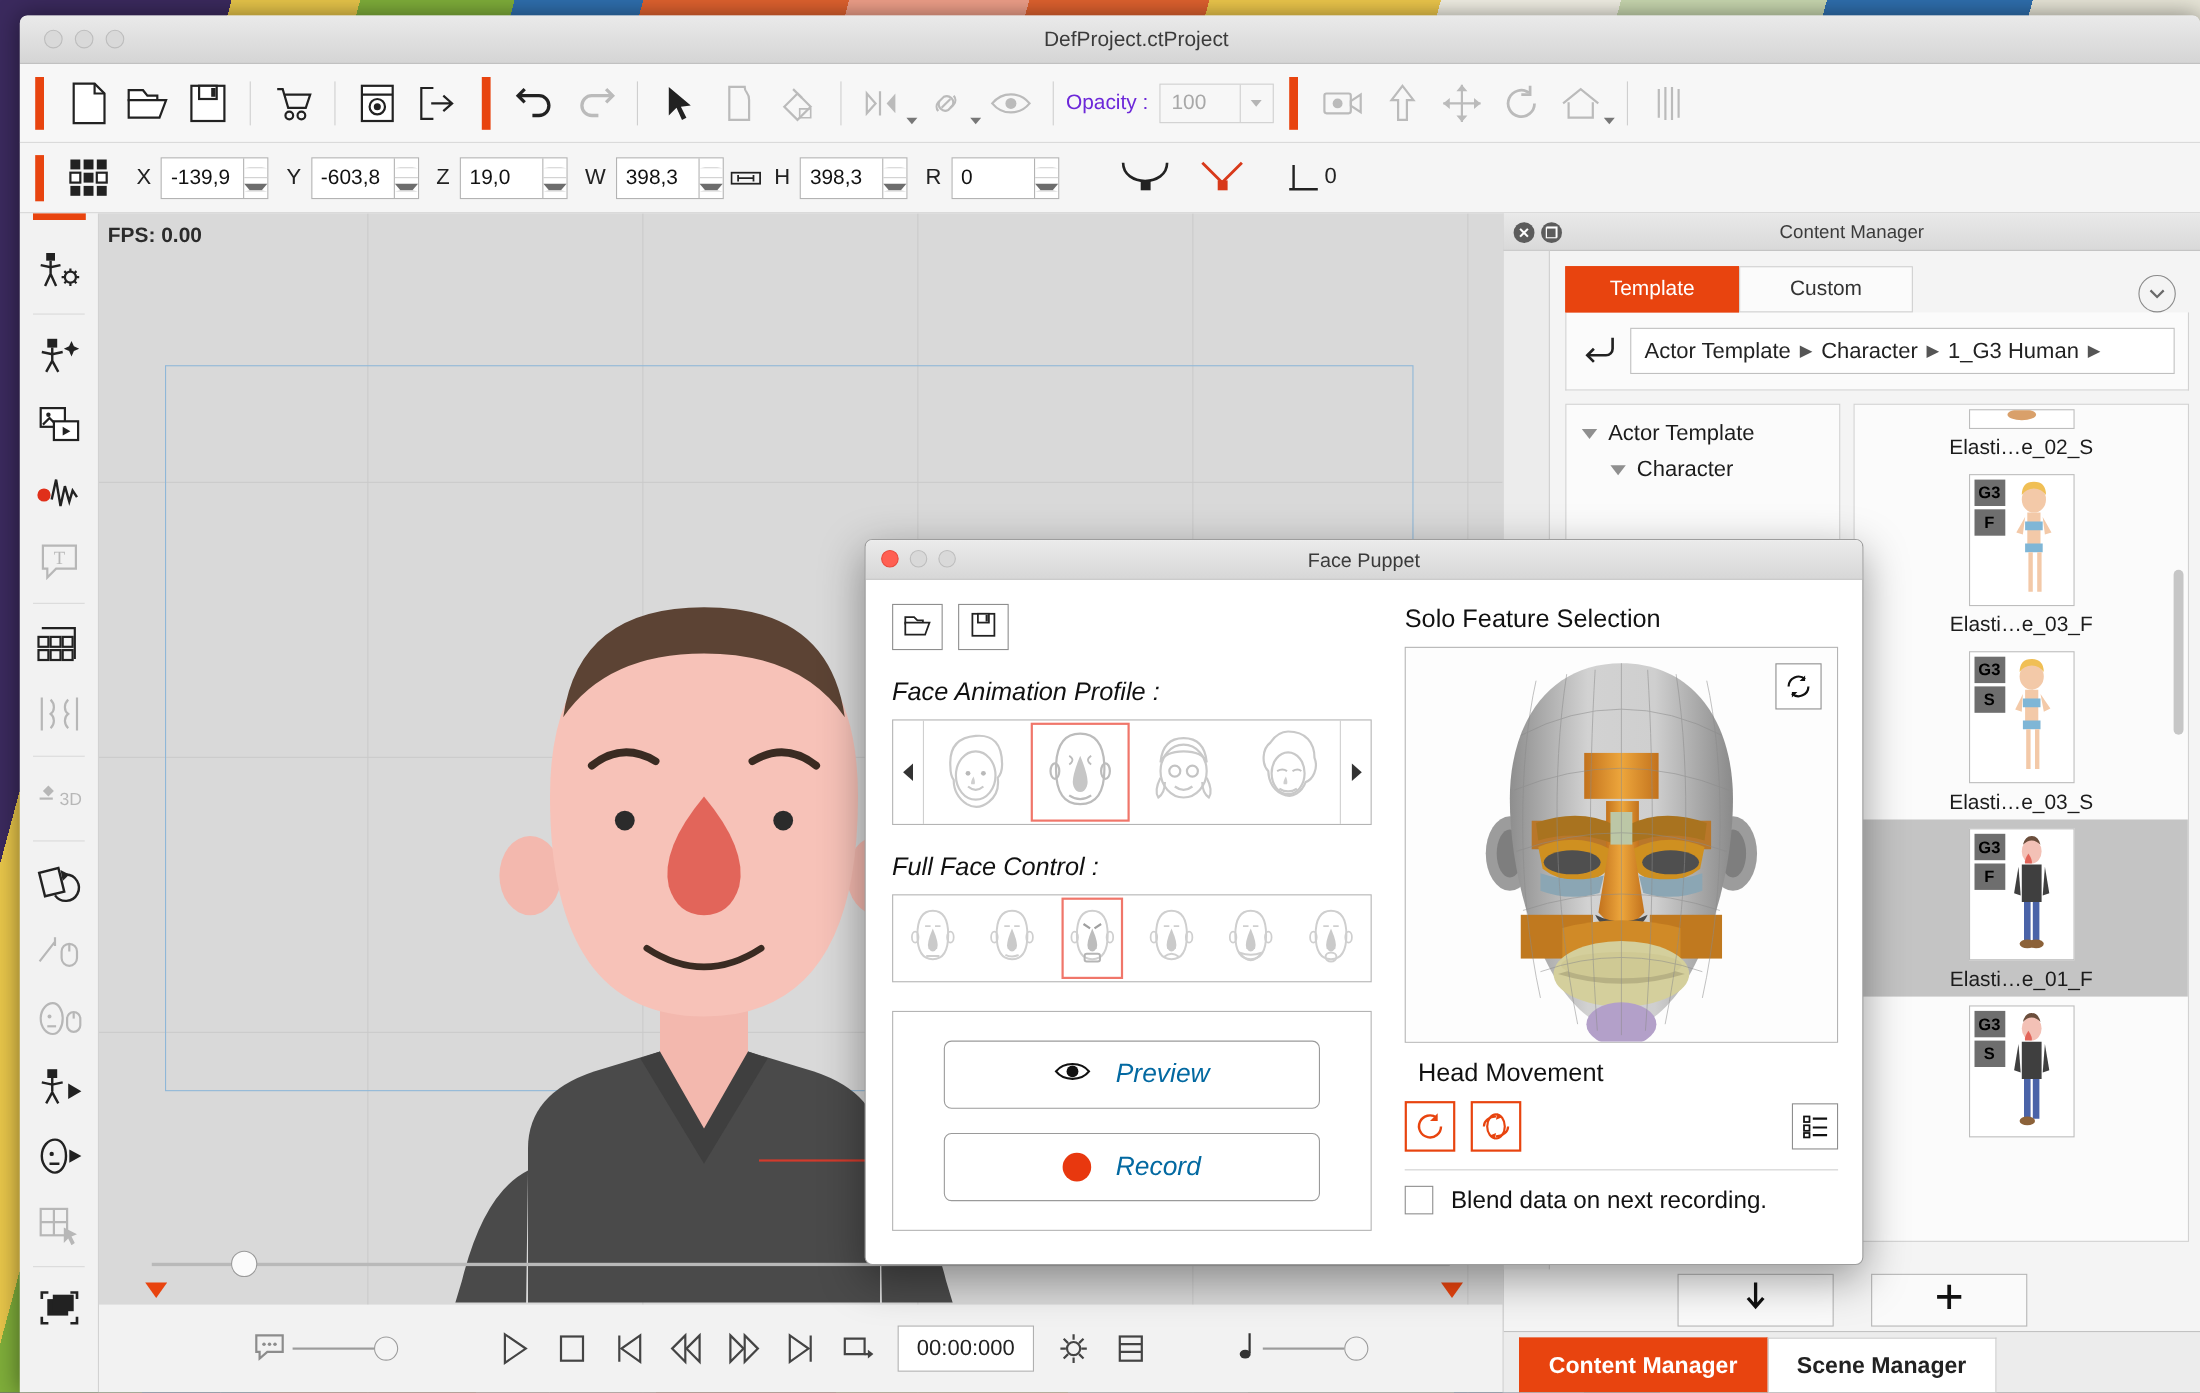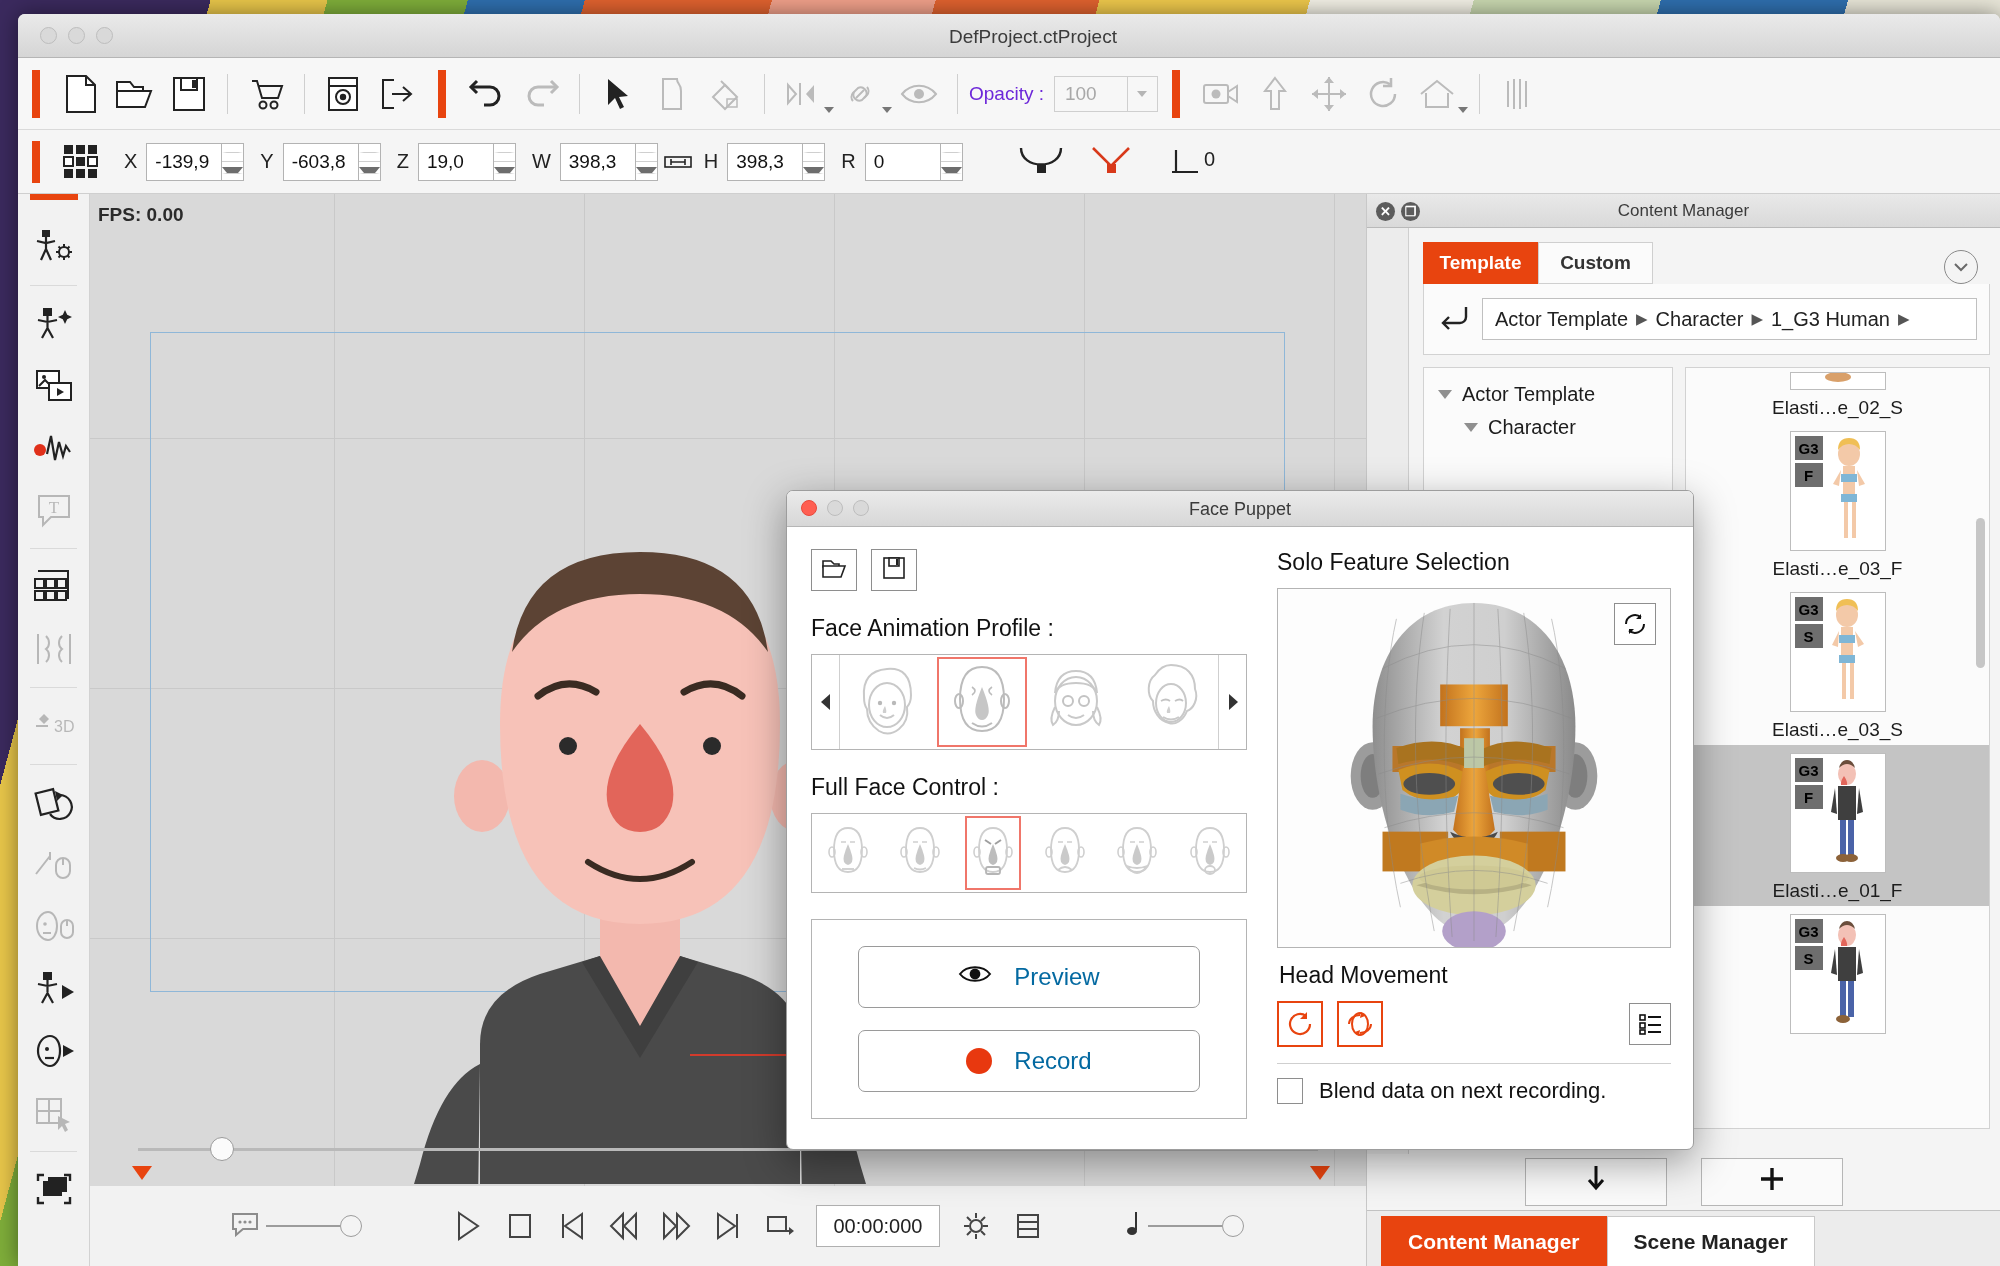--- a/index.html
+++ b/index.html
@@ -143,22 +143,22 @@
   .cmbtn { position:absolute; top:8px; width:19px; height:19px; border-radius:50%;
     background:#5c5c5c; display:flex; align-items:center; justify-content:center;
     color:#fff; font-size:13px; font-weight:bold; }
   #cm-inner { position:absolute; left:0; right:0; top:34px; bottom:112px; display:flex; }
   #cm-vtab { width:42px; background:#ececec; border-right:1px solid #cfcfcf;
     display:flex; align-items:center; justify-content:center; }
   #cm-vtab span { writing-mode:vertical-rl; transform:rotate(180deg);
     font-size:19px; font-weight:bold; color:#666; letter-spacing:.5px; }
   #cm-main { flex:1; padding:14px 10px 0 14px; position:relative; }
   .tabs { display:flex; align-items:flex-end; }
-  .tab { width:115px; height:42px; display:flex; align-items:center;
-    justify-content:center; font-size:19px; font-weight:bold;
+  .tab { width:158px; height:42px; display:flex; align-items:center;
+    justify-content:center; font-size:19px; font-weight:normal;
     border:1px solid #cfcfcf; background:#fbfbfb; color:#333; }
   .tab.active { background:#e8440f; color:#fff; border-color:#e8440f; }
   .chev { margin-left:auto; margin-right:12px; width:34px;height:34px;
     border-radius:50%; border:1.5px solid #8a8a8a; display:flex;
     align-items:center; justify-content:center; }
   #crumbrow { display:flex; align-items:center; gap:12px;
     border:1px solid #d2d2d2; border-top:0; background:#fbfbfb;
     padding:14px 12px; }
   #crumb { flex:1; height:42px; border:1px solid #c0c0c0; background:#fff;
     display:flex; align-items:center; padding:0 12px; font-size:20px;
@@ -208,21 +208,21 @@
   #fp { position:absolute; left:768px; top:476px; width:908px; height:660px;
     background:#fff; border:1px solid #9d9d9d; border-radius:7px;
     box-shadow:0 12px 40px rgba(0,0,0,.38); overflow:hidden; }
   #fp-bar { height:36px; background:linear-gradient(#ebebeb,#d7d7d7);
     border-bottom:1px solid #b6b6b6; position:relative; }
   #fp-bar .t { text-align:center; line-height:36px; font-size:18px; color:#3a3a3a; }
   #fp-bar .traffic { left:14px; top:9px; gap:10px; }
   #fp-bar .tl { width:16px; height:16px; }
   #fp-bar .tl.red { background:#ff5f52; border-color:#e8493c; }
   #fp-body { display:flex; height:calc(100% - 36px); }
-  #fp-left { width:480px; padding:22px 20px 0 24px; }
+  #fp-left { width:480px; padding:22px 20px 0 24px;font-style:italic; }
   #fp-right { flex:1; padding:22px 22px 0 10px; }
   .iconbtn { width:46px; height:42px; border:1px solid #8e8e8e; background:#fff;
     display:flex; align-items:center; justify-content:center; }
   .sect-lbl { font-size:23px; color:#111; margin:24px 0 12px; }
   .strip { border:1px solid #b4b4b4; display:flex; align-items:stretch;
     background:#fff; height:96px; }
   .nav { width:28px; display:flex; align-items:center; justify-content:center;
     border-right:1px solid #cfcfcf; }
   .nav.r { border-right:0; border-left:1px solid #cfcfcf; }
   .slot { flex:1; display:flex; align-items:center; justify-content:center;
@@ -1227,21 +1227,21 @@
           </svg>
           <div id="rotbtn">
             <svg width="26" height="24" viewBox="0 0 26 24">
                 <path d="M4 12a9 9 0 0 1 15-6.6" fill="none" stroke="#111" stroke-width="2"></path>
                 <path d="M22 12a9 9 0 0 1-15 6.6" fill="none" stroke="#111" stroke-width="2"></path>
                 <path d="M19 2v5h-5zM7 22v-5h5z" fill="#111"></path>
               </svg>
           </div>
         </div>
 
-        <div class="sect-lbl" style="margin:14px 2px 8px">Head Movement</div>
+        <div class="sect-lbl" style="margin:14px 12px 8px">Head Movement</div>
         <div id="hmrow">
           <div class="hmbtn">
             <svg width="28" height="26" viewBox="0 0 28 26">
                 <path d="M24 13a10 10 0 1 1-4-8" fill="none" stroke="#e8440f" stroke-width="2.2"></path>
                 <path d="M21 1v7h-7z" fill="#e8440f"></path>
               </svg>
           </div>
           <div class="hmbtn">
             <svg width="30" height="26" viewBox="0 0 30 26">
                 <ellipse cx="15" cy="13" rx="8" ry="11" fill="none" stroke="#e8440f" stroke-width="2"></ellipse>

